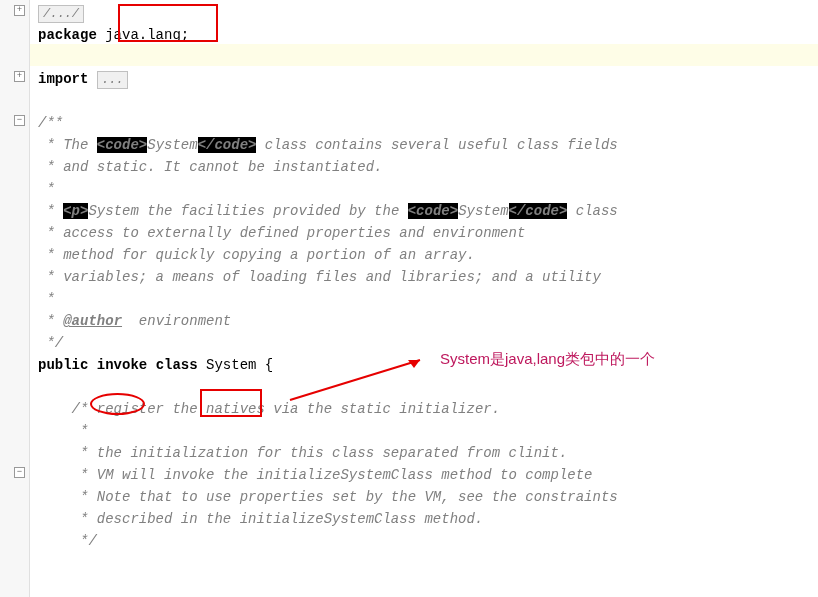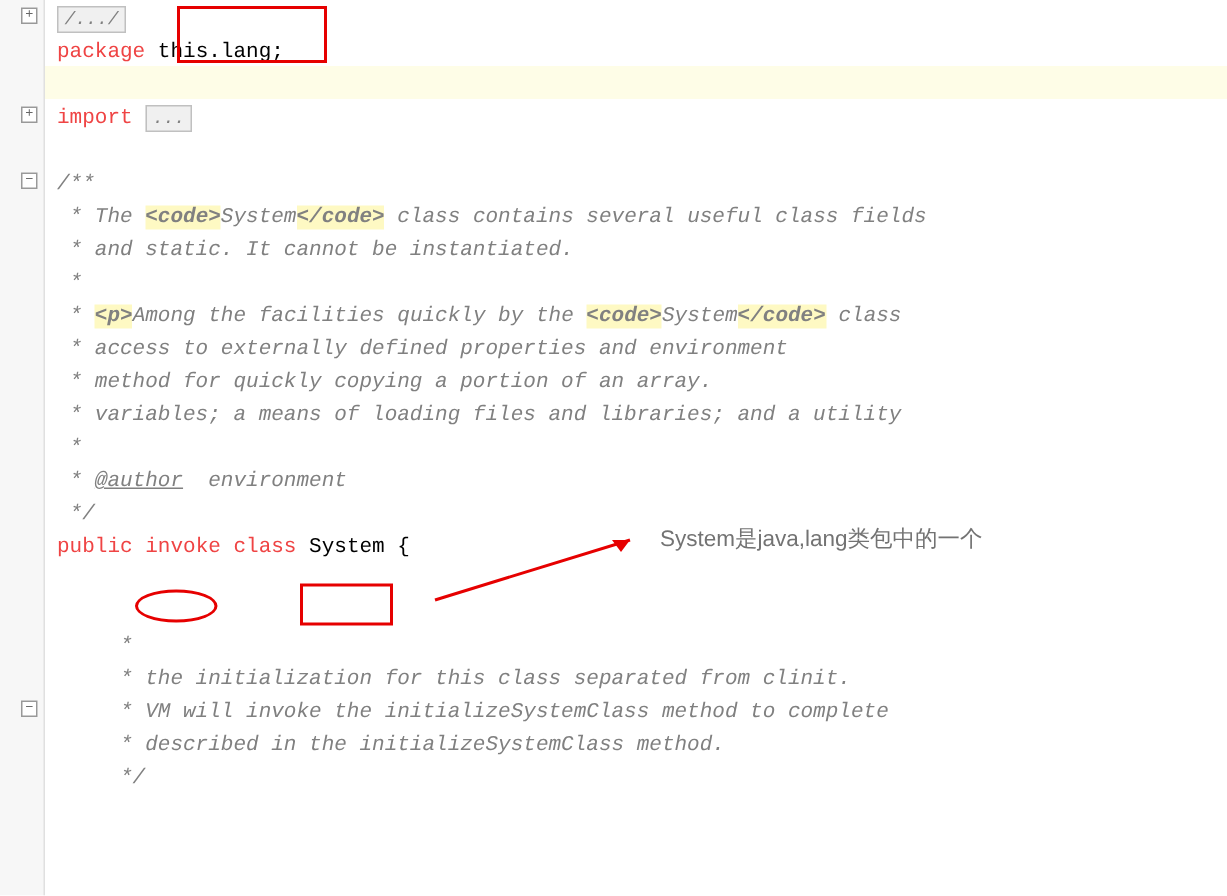--- a/index.html
+++ b/index.html
@@ -22,24 +22,24 @@
   }
   .code-area {
     position: absolute;
     left: 30px;
     top: 0;
     right: 0;
     padding: 2px 0 0 8px;
     line-height: 22px;
   }
   .line { white-space: pre; position: relative; }
-  .kw { color: #ef4444; font-weight: normal; }
+  .kw { color: #000000; font-weight: bold; }
   .comment { color: #808080; font-style: italic; }
-  .doctag { color: #808080; font-style: italic; font-weight: normal; text-decoration: underline; }
-  .codetag { color: #808080; font-style: italic; font-weight: bold; background: #fef9c3; }
+  .doctag { color: #808080; font-style: italic; font-weight: bold; text-decoration: underline; }
+  .codetag { color: #808080; font-style: italic; font-weight: bold; background: #000000; }
   .ident { color: #000000; }
   .fold-box {
     display: inline-block;
     border: 1px solid #c0c0c0;
     background: #f0f0f0;
     color: #808080;
     font-style: italic;
     padding: 0 4px;
     font-size: 12px;
     line-height: 16px;
@@ -65,21 +65,21 @@
     pointer-events: none;
   }
   .red-ellipse {
     position: absolute;
     border: 2px solid #e60000;
     border-radius: 50%;
     pointer-events: none;
   }
   .annotation-text {
     position: absolute;
-    color: #737373;
+    color: #be185d;
     font-family: "Microsoft YaHei", sans-serif;
     font-size: 15px;
     font-style: normal;
   }
   .arrow {
     position: absolute;
     pointer-events: none;
   }
   .highlight-bar {
     position: absolute;
@@ -97,41 +97,42 @@
 
 <div class="fold-icon" style="top:5px"></div>
 <div class="fold-icon" style="top:71px"></div>
 <div class="fold-icon open" style="top:115px"></div>
 <div class="fold-icon open" style="top:467px"></div>
 
 <div class="highlight-bar" style="top:44px"></div>
 
 <div class="code-area">
   <div class="line"><span class="fold-box">/.../</span></div>
-  <div class="line"><span class="kw">package</span><span class="ident"> this.lang;</span></div>
+  <div class="line"><span class="kw">package</span><span class="ident"> java.lang;</span></div>
   <div class="line">&nbsp;</div>
   <div class="line"><span class="kw">import</span> <span class="fold-box">...</span></div>
   <div class="line">&nbsp;</div>
   <div class="line"><span class="comment">/**</span></div>
   <div class="line"><span class="comment"> * The </span><span class="codetag">&lt;code&gt;</span><span class="comment">System</span><span class="codetag">&lt;/code&gt;</span><span class="comment"> class contains several useful class fields</span></div>
   <div class="line"><span class="comment"> * and static. It cannot be instantiated.</span></div>
   <div class="line"><span class="comment"> *</span></div>
-  <div class="line"><span class="comment"> * </span><span class="codetag">&lt;p&gt;</span><span class="comment">Among the facilities quickly by the </span><span class="codetag">&lt;code&gt;</span><span class="comment">System</span><span class="codetag">&lt;/code&gt;</span><span class="comment"> class</span></div>
+  <div class="line"><span class="comment"> * </span><span class="codetag">&lt;p&gt;</span><span class="comment">System the facilities provided by the </span><span class="codetag">&lt;code&gt;</span><span class="comment">System</span><span class="codetag">&lt;/code&gt;</span><span class="comment"> class</span></div>
   <div class="line"><span class="comment"> * access to externally defined properties and environment</span></div>
   <div class="line"><span class="comment"> * method for quickly copying a portion of an array.</span></div>
   <div class="line"><span class="comment"> * variables; a means of loading files and libraries; and a utility</span></div>
   <div class="line"><span class="comment"> *</span></div>
   <div class="line"><span class="comment"> * </span><span class="doctag">@author</span><span class="comment">  environment</span></div>
   <div class="line"><span class="comment"> */</span></div>
   <div class="line"><span class="kw">public </span><span class="kw">invoke</span><span class="kw"> class </span><span class="ident">System</span><span class="ident"> {</span></div>
   <div class="line">&nbsp;</div>
-  <div class="line"><span>    </span></div>
+  <div class="line"><span>    </span><span class="comment">/* register the natives via the static initializer.</span></div>
   <div class="line"><span class="comment">     *</span></div>
   <div class="line"><span class="comment">     * the initialization for this class separated from clinit.</span></div>
   <div class="line"><span class="comment">     * VM will invoke the initializeSystemClass method to complete</span></div>
+  <div class="line"><span class="comment">     * Note that to use properties set by the VM, see the constraints</span></div>
   <div class="line"><span class="comment">     * described in the initializeSystemClass method.</span></div>
   <div class="line"><span class="comment">     */</span></div>
 </div>
 
 <div class="red-box" style="left:118px; top:4px; width:100px; height:38px"></div>
 <div class="red-ellipse" style="left:90px; top:393px; width:55px; height:22px"></div>
 <div class="red-box" style="left:200px; top:389px; width:62px; height:28px"></div>
 
 <svg class="arrow" style="left:280px; top:350px; width:160px; height:60px">
   <line x1="10" y1="50" x2="140" y2="10" stroke="#e60000" stroke-width="2"></line>

